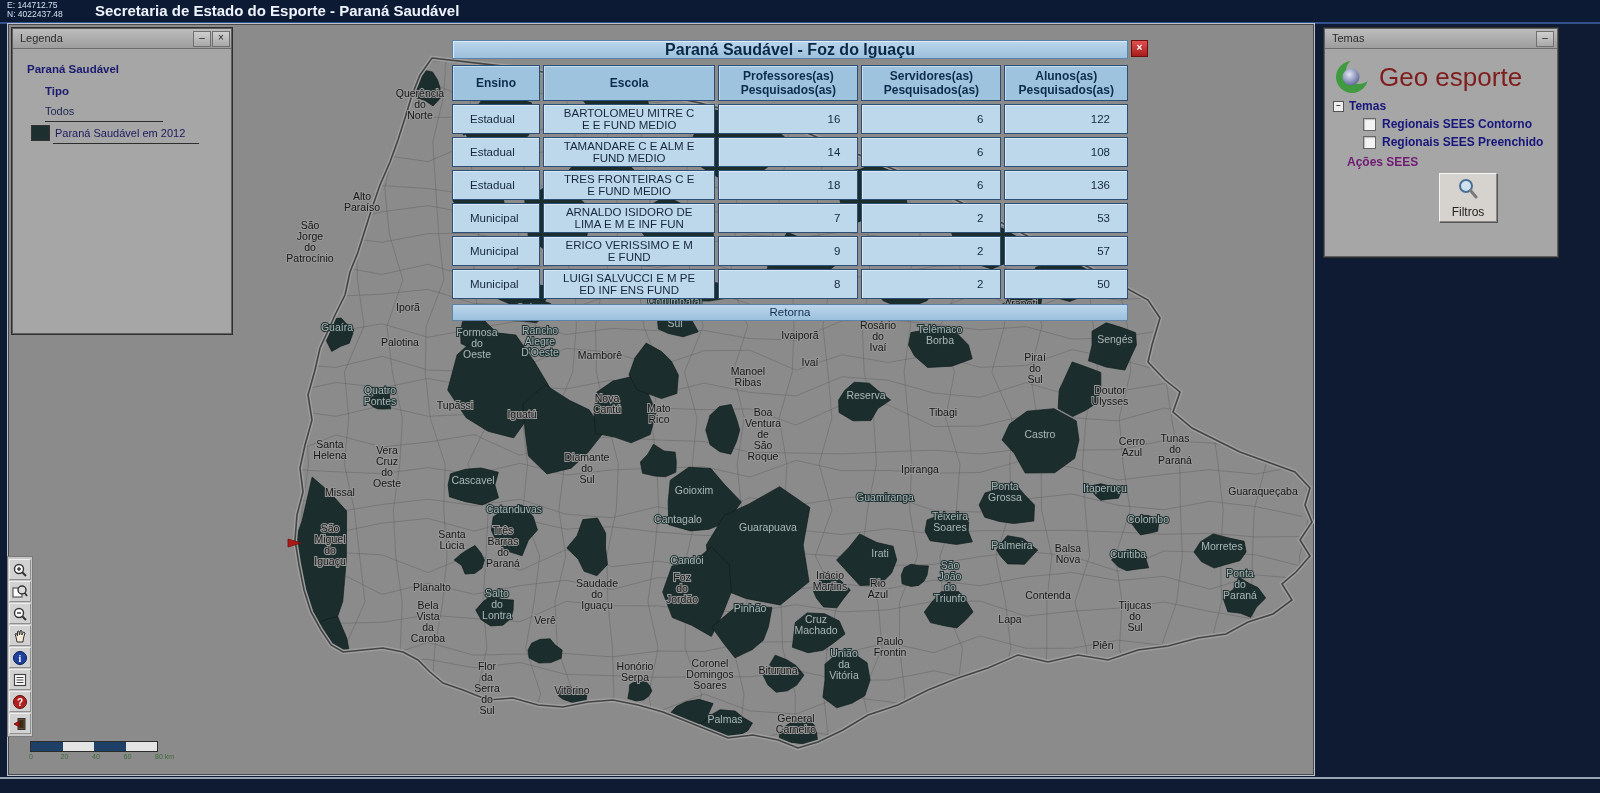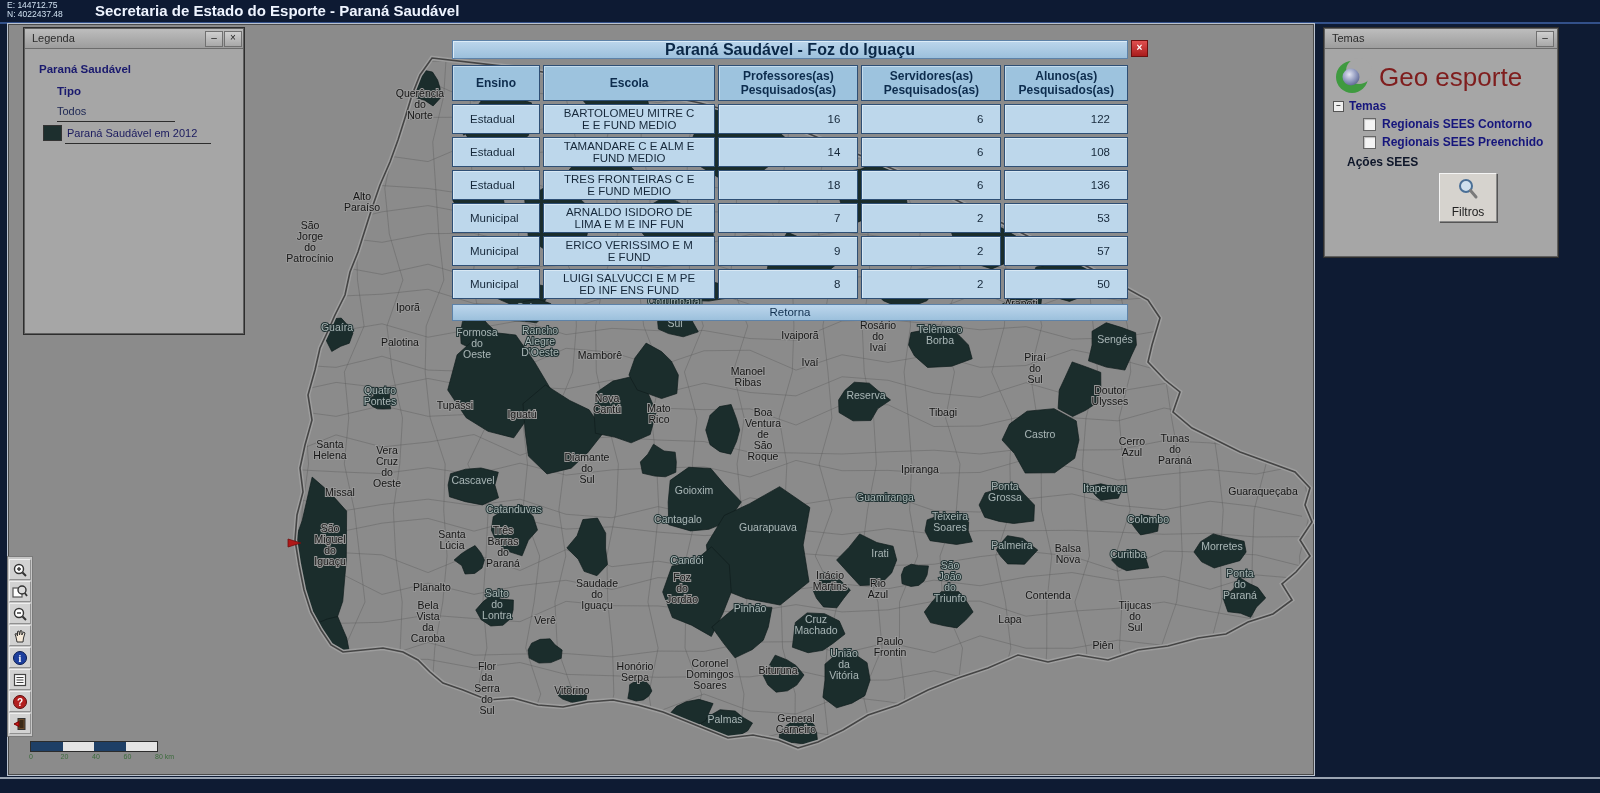--- a/index.html
+++ b/index.html
@@ -17,21 +17,21 @@
   .map-label.dk{fill:#161616;stroke:#979797;stroke-width:2px;}
   .map-label.lt{fill:#a9b6b5;stroke:#1e3031;stroke-width:2px;}
   
   .panel{position:absolute;background:#a6a6a6;border:1px solid #5f5f5f;box-shadow:0 0 0 1px #2e2e2e;}
   .panel-titlebar{height:19px;background:linear-gradient(#bdbdbd,#9d9d9d);border-bottom:1px solid #6c6c6c;
     position:relative;}
   .panel-title{position:absolute;left:7px;top:3px;font-size:11px;color:#2b2b2b;}
   .pbtn{position:absolute;top:2px;width:16px;height:14px;background:linear-gradient(#cfcfcf,#a8a8a8);
     border:1px solid #707070;font-size:10px;line-height:12px;text-align:center;color:#222;cursor:pointer;}
   
-  #legend-panel{left:24px;top:28px;width:218px;height:304px;}
+  #legend-panel{left:12px;top:28px;width:218px;height:304px;}
   #legend-body{padding:10px 0 0 12px;}
   .leg-group{font-size:11.5px;font-weight:bold;color:#1a1a6e;margin:4px 0 10px 2px;}
   .leg-field{font-size:11.5px;font-weight:bold;color:#1a1a6e;margin:0 0 8px 20px;}
   .leg-filter{font-size:11px;color:#202a55;margin:0 0 4px 20px;}
   .leg-sep{border-bottom:1px solid #2d2d2d;width:118px;margin-left:20px;}
   .leg-item{display:flex;align-items:center;margin:3px 0 2px 6px;}
   .leg-swatch{width:17px;height:14px;background:#1d2f2e;border:1px solid #333;margin-right:5px;}
   .leg-item-label{font-size:11px;color:#1a1a5e;}
   .leg-sep2{border-bottom:1px solid #2d2d2d;width:146px;margin-left:28px;margin-top:2px;}
   
@@ -56,21 +56,21 @@
   
   #themes-panel{left:1324px;top:28px;width:232px;height:227px;}
   #logo-row{display:flex;align-items:center;margin:8px 4px 2px 8px;}
   #logo-text{font-size:26px;color:#7f1d1d;margin-left:6px;letter-spacing:0px;}
   .tree{margin-left:8px;font-size:12px;}
   .tree-root{display:flex;align-items:center;font-weight:bold;color:#16167c;margin-bottom:4px;}
   .expander{width:9px;height:9px;border:1px solid #555;background:#eee;font-size:8px;line-height:7px;
     text-align:center;color:#333;margin-right:5px;}
   .tree-item{display:flex;align-items:center;margin:4px 0 4px 30px;font-weight:bold;color:#16167c;}
   .cbx{width:11px;height:11px;background:#f4f4f4;border:1px solid #666;margin-right:6px;box-shadow:inset 1px 1px 1px #bbb;}
-  .tree-action{margin:6px 0 0 14px;font-weight:bold;color:#0f172a;font-size:12px;}
+  .tree-action{margin:6px 0 0 14px;font-weight:bold;color:#701a75;font-size:12px;}
   #filtros-btn{position:absolute;left:114px;top:144px;width:56px;height:47px;background:#d6d3ce;
     border:1px solid #888;border-top-color:#f4f4f4;border-left-color:#f4f4f4;box-shadow:1px 1px 0 #555;
     text-align:center;cursor:pointer;}
   #filtros-label{font-size:12px;color:#222;}
   
   #toolbar{position:absolute;left:7px;top:556px;width:24px;background:#c6c6c6;border:1px solid #7a7a7a;padding:1px 0;}
   .tool-btn{width:20px;height:19px;margin:1px auto;background:#d2d2d2;border:1px solid #909090;
     border-top-color:#efefef;border-left-color:#efefef;display:flex;align-items:center;justify-content:center;cursor:pointer;}
   
   #scalebar{position:absolute;left:30px;top:741px;}

